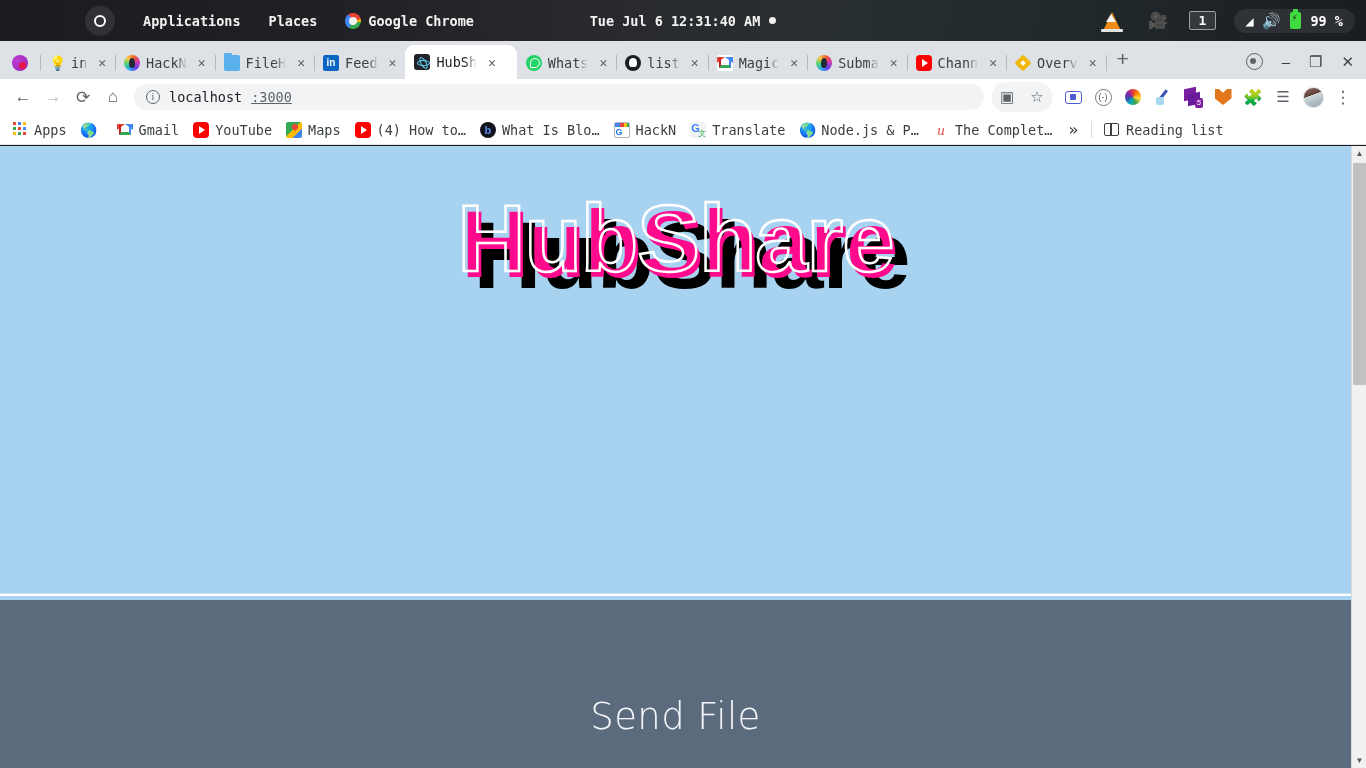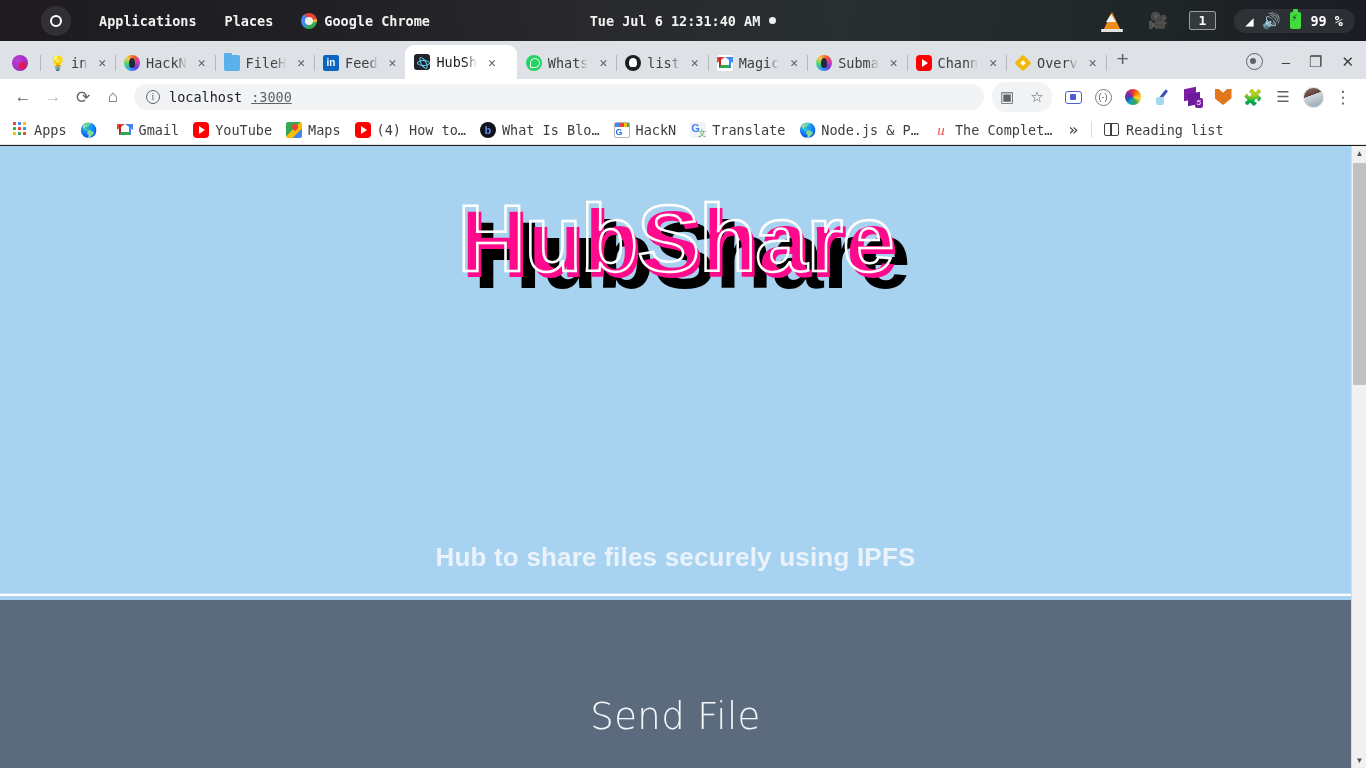--- a/index.html
+++ b/index.html
@@ -18,20 +18,21 @@
       linear-gradient(90deg, rgba(28,26,30,0.97) 0%, rgba(30,30,34,0.92) 22%,
                       rgba(40,40,44,0.86) 42%, rgba(38,44,46,0.86) 62%,
                       rgba(32,40,40,0.9) 78%, rgba(26,28,34,0.95) 100%),
       linear-gradient(115deg,#4a3b32 0%, #3a3a3a 18%, #2c2c2e 40%, #36403a 60%, #2b3340 80%, #23242b 100%);
     color: #f2f2f2;
     font-size: 13.5px;
     font-weight: bold;
     font-family: "DejaVu Sans Mono", monospace;
     display: flex; align-items: center;
     overflow: hidden;
+    padding-left: 44px;
   }
   #gnome-bar .activities-dot {
     width: 30px; height: 30px; border-radius: 50%;
     background: rgba(255,255,255,0.09);
     margin-left: 41px;
     display: flex; align-items: center; justify-content: center;
     flex: 0 0 auto;
   }
   #gnome-bar .activities-dot i {
     display: block; width: 12px; height: 12px;
@@ -621,21 +622,20 @@
 <div id="page">
 
   <div id="hero">
     <div id="glitch-wrap">
       <div class="glitch-layer glitch-black">HubShare</div>
       <div class="glitch-layer glitch-pink">HubShare</div>
       <div class="glitch-layer glitch-outline">HubShare</div>
     </div>
   </div>
 
-  <div id="tagline">Hub to share files securely using IPFS</div>
 
   <div id="hr-divider"></div>
 
   <div id="send-section">
     <div id="send-title">Send File</div>
   </div>
 </div>
 
 <div id="scrollbar">
   <div class="arrow-up">▲</div>

